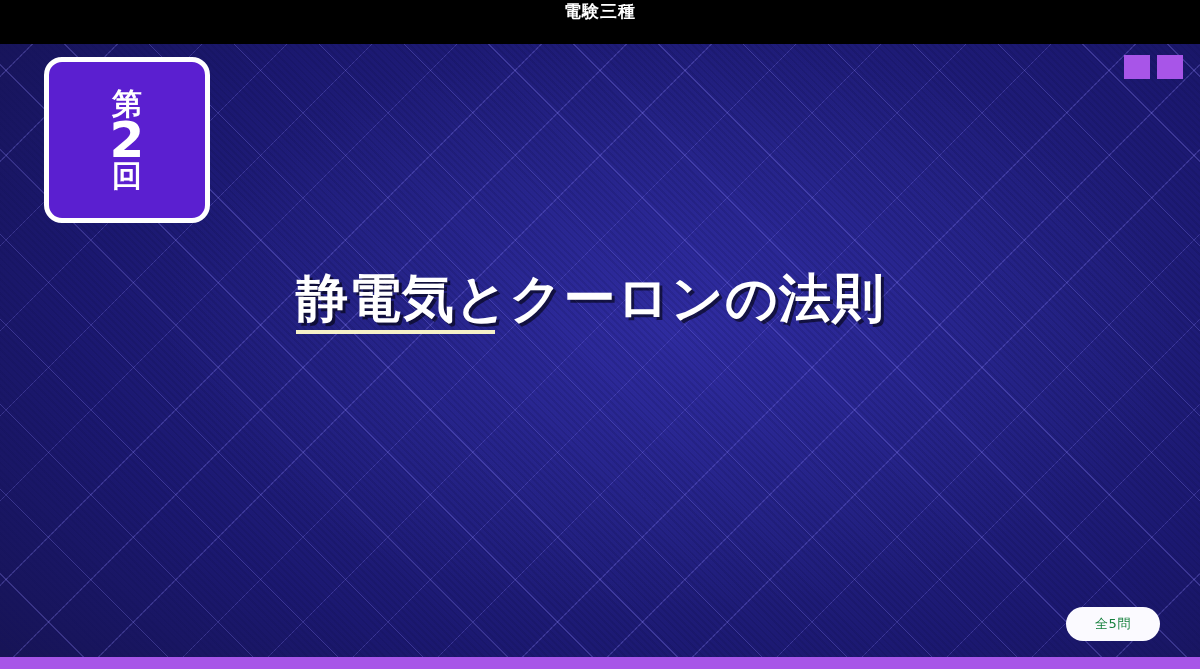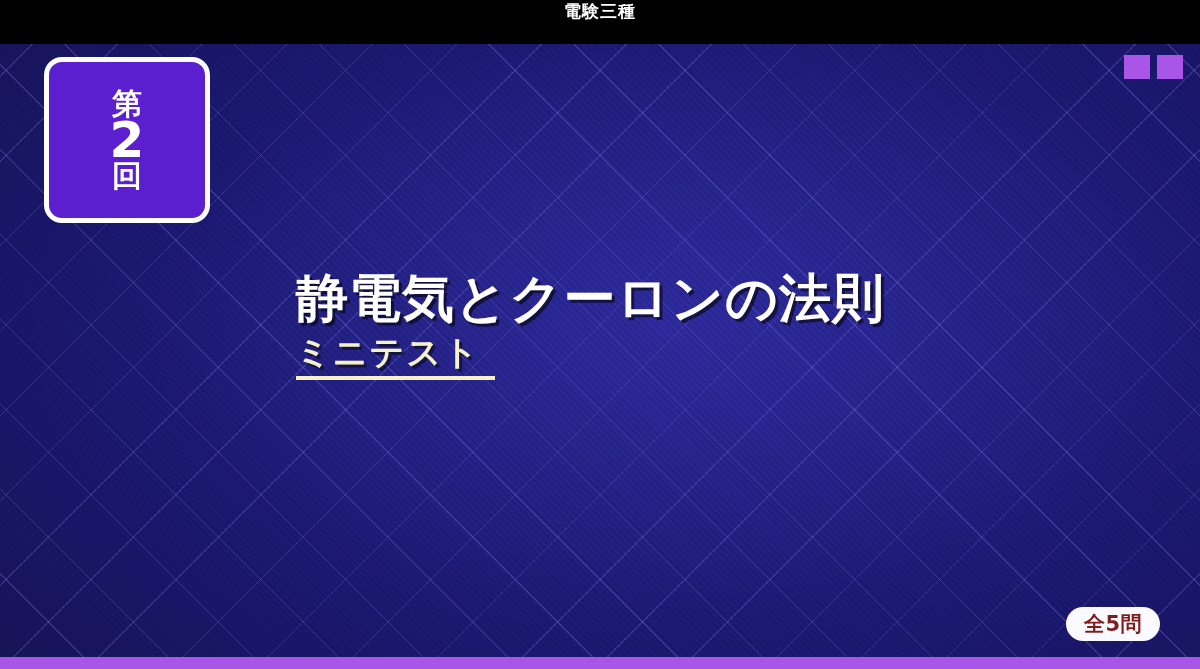--- a/index.html
+++ b/index.html
@@ -170,23 +170,23 @@
     height:34px;
     padding:0 13px;
     background:#fbfaff;
     border-radius:17px;
     display:flex;
     align-items:center;
     justify-content:center;
     z-index:20;
   }
   .count-pill span {
-    color:#7f1d1d;
-    font-size:21px;
-    font-weight:bold;
+    color:#15803d;
+    font-size:13px;
+    font-weight:normal;
     letter-spacing:0.5px;
   }
 
   
   .bottom-bar {
     position:absolute;
     left:0; bottom:0;
     width:1200px; height:12px;
     background:#a855e8;
     z-index:30;
@@ -213,21 +213,20 @@
       <div class="badge-kanji-bottom">回</div>
     </div>
 
     <div class="deco-squares">
       <div class="deco-square"></div>
       <div class="deco-square"></div>
     </div>
 
     <div class="headline">
       <h1>静電気とクーロンの法則</h1>
-      <h2>ミニテスト</h2>
       <div class="headline-underline"></div>
     </div>
 
     <div class="count-pill">
       <span>全5問</span>
     </div>
 
   </div>
 
   <div class="bottom-bar"></div>

